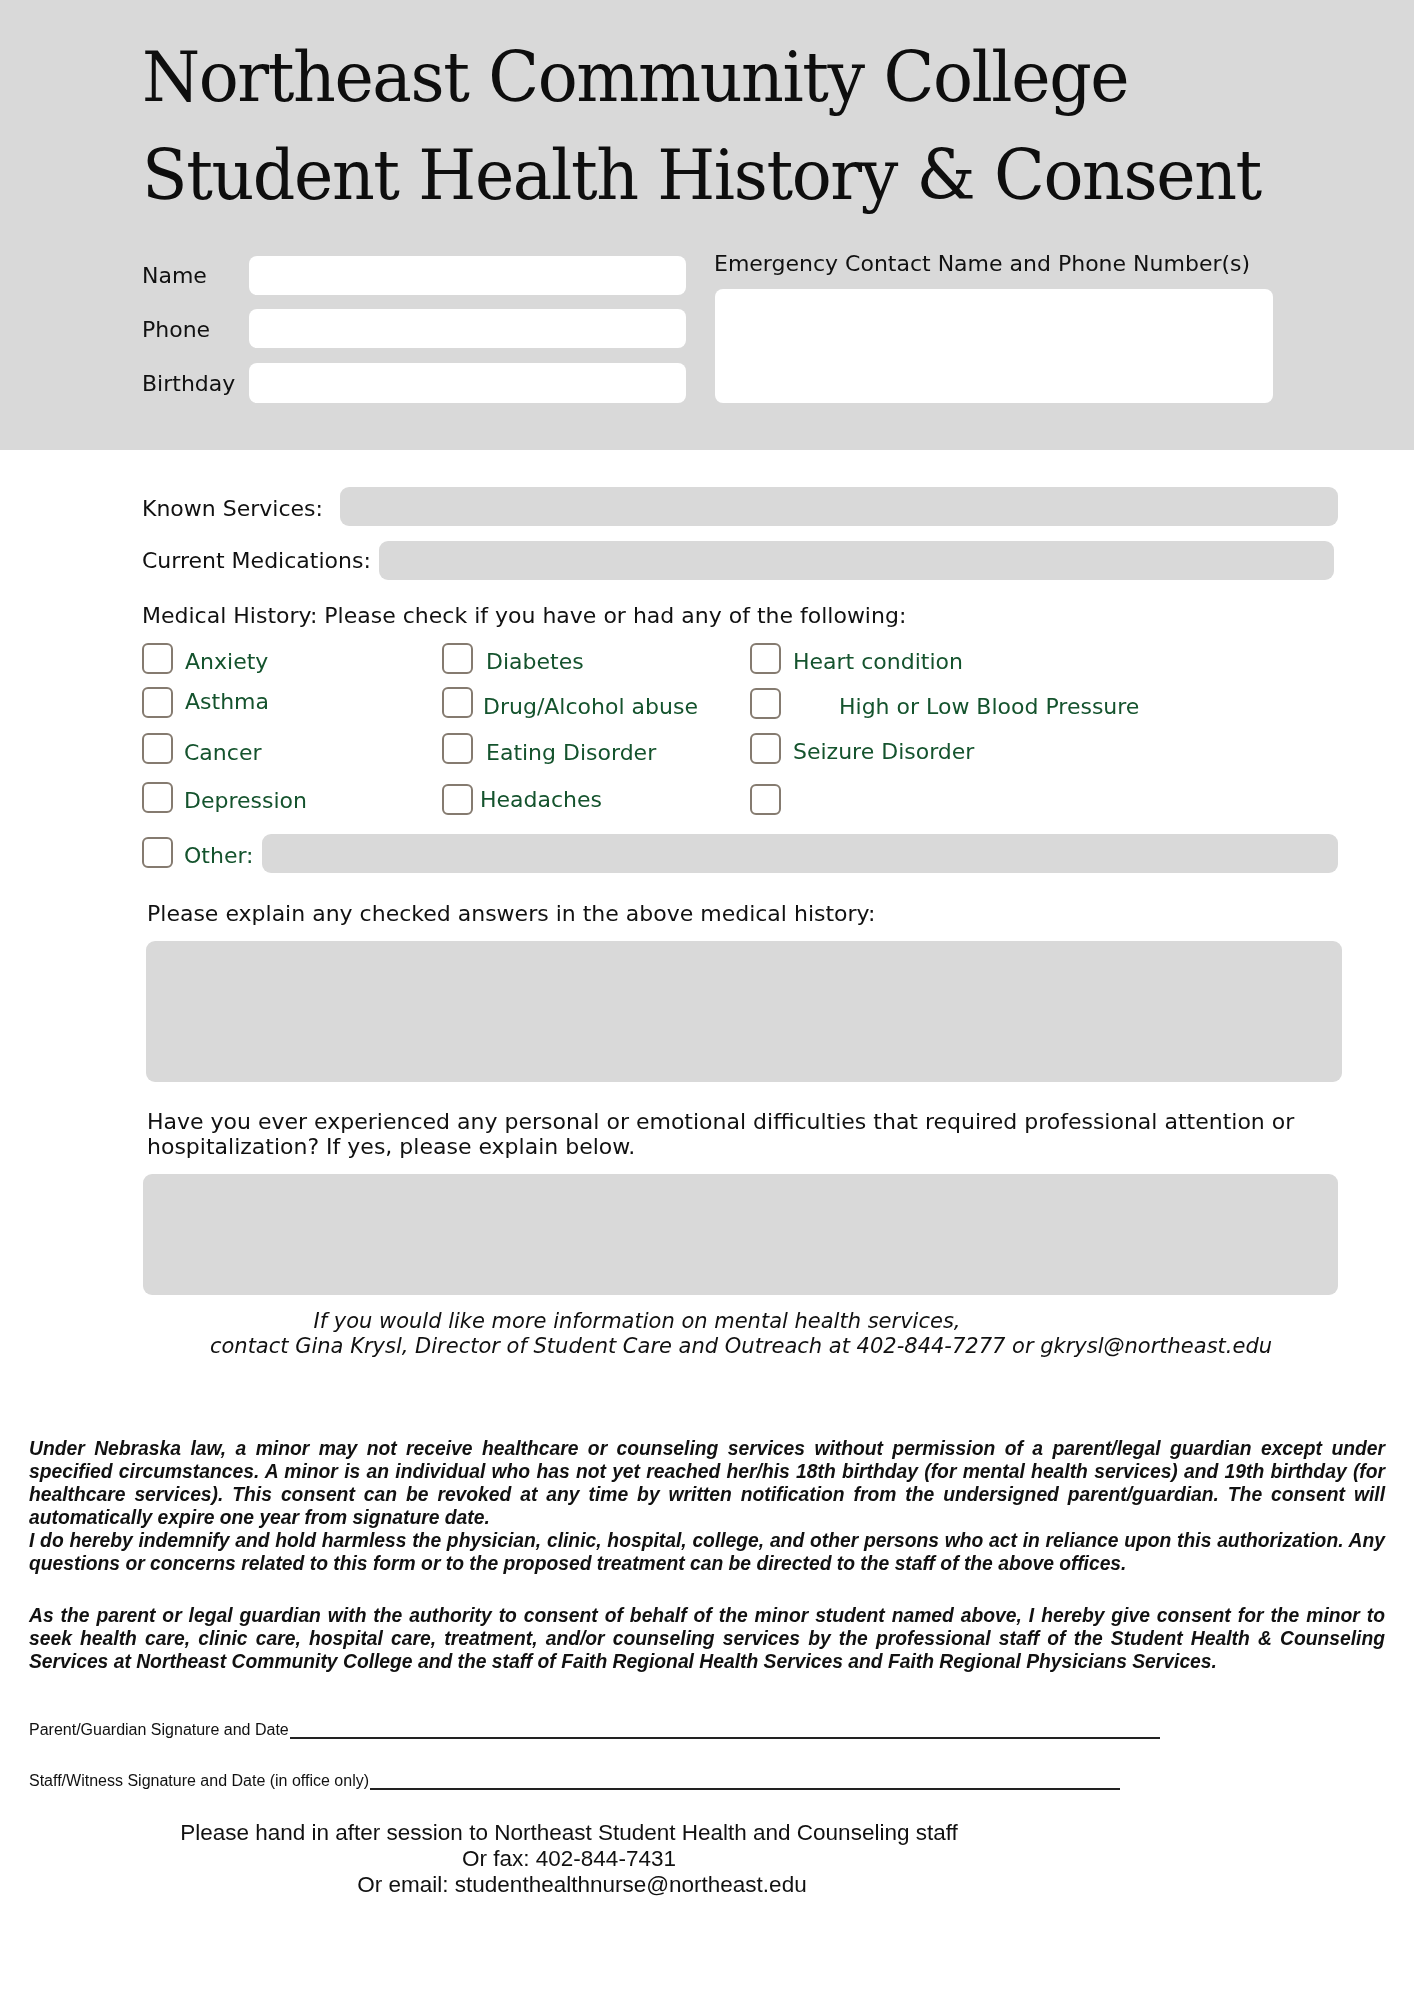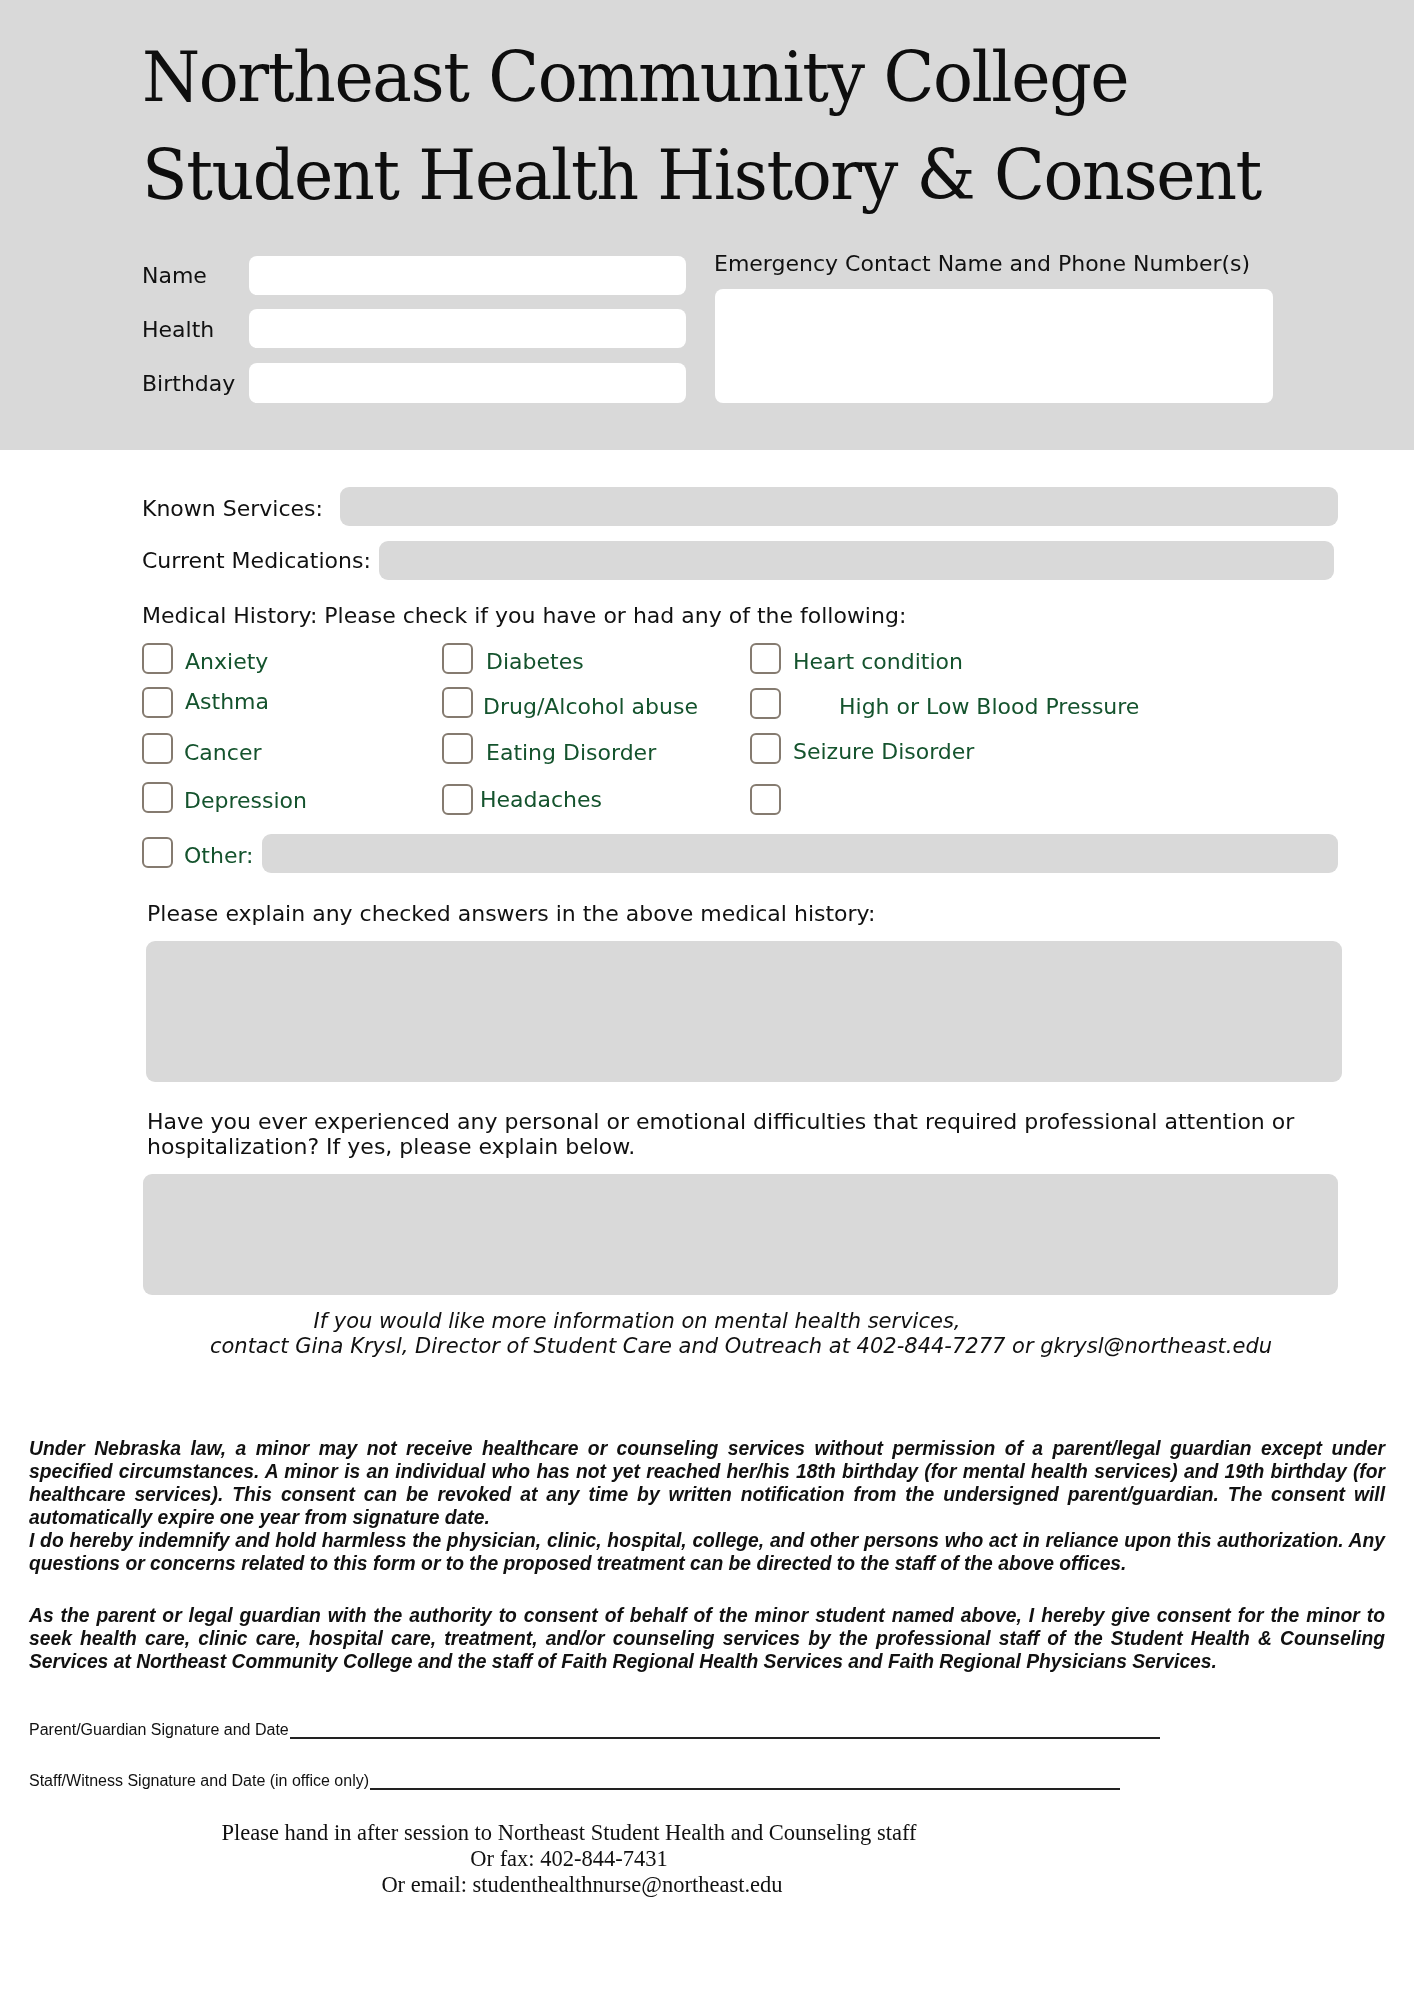--- a/index.html
+++ b/index.html
@@ -26,36 +26,36 @@
   .legal { position: absolute; left: 29px; width: 1356px; font-family: "Liberation Sans", sans-serif; font-weight: bold; font-style: italic; font-size: 19.3px; line-height: 23px; text-align: justify; text-align-last: left; color: #111; }
   .legal.p1 { top: 1421px; margin-top: 16px; }
   .legal.p2 { top: 1529px; }
   .legal.p3 { top: 1604px; }
 
   .sig { position: absolute; left: 29px; font-family: "Liberation Sans", sans-serif; font-size: 16px; color: #111; white-space: nowrap; display: flex; align-items: flex-end; }
   .sig .line { display: inline-block; border-bottom: 2px solid #222; height: 20px; margin-left: 1px; }
   .sig.s1 { top: 1719px; }
   .sig.s2 { top: 1770px; }
 
-  .footer { position: absolute; left: 0; width: 1138px; text-align: center; font-family: Liberation Serif, serif; font-size: 22.5px; line-height: 26px; color: #111; }
+  .footer { position: absolute; left: 0; width: 1138px; text-align: center; font-family: Liberation Sans, sans-serif; font-size: 22.5px; line-height: 26px; color: #111; }
   .footer.f1 { top: 1820px; left: 0; }
   .footer.f2 { top: 1846px; }
   .footer.f3 { top: 1872px; left: 13px; }
 </style>
 </head>
 <body>
 
 <div class="header-band">
   <div class="title l1">Northeast Community College</div>
   <div class="title l2">Student Health History &amp; Consent</div>
 
   <span class="lbl" style="left:142px; top:263px;">Name</span>
   <input class="white-field" style="left: 249px; top: 256px; width: 437px; height: 39px;" value="">
 
-  <span class="lbl" style="left:142px; top:317px;">Health</span>
+  <span class="lbl" style="left:142px; top:317px;">Phone</span>
   <input class="white-field" style="left: 249px; top: 309px; width: 437px; height: 39px;" value="">
 
   <span class="lbl" style="left:142px; top:371px;">Birthday</span>
   <input class="white-field" style="left: 249px; top: 363px; width: 437px; height: 40px;" value="">
 
   <span class="lbl" style="left:714px; top:251px;">Emergency Contact Name and Phone Number(s)</span>
   <textarea class="white-field" style="left: 715px; top: 289px; width: 558px; height: 114px; resize: none;" value=""></textarea>
 </div>
 
 <span class="lbl" style="left:142px; top:496px;">Known Services:</span>

